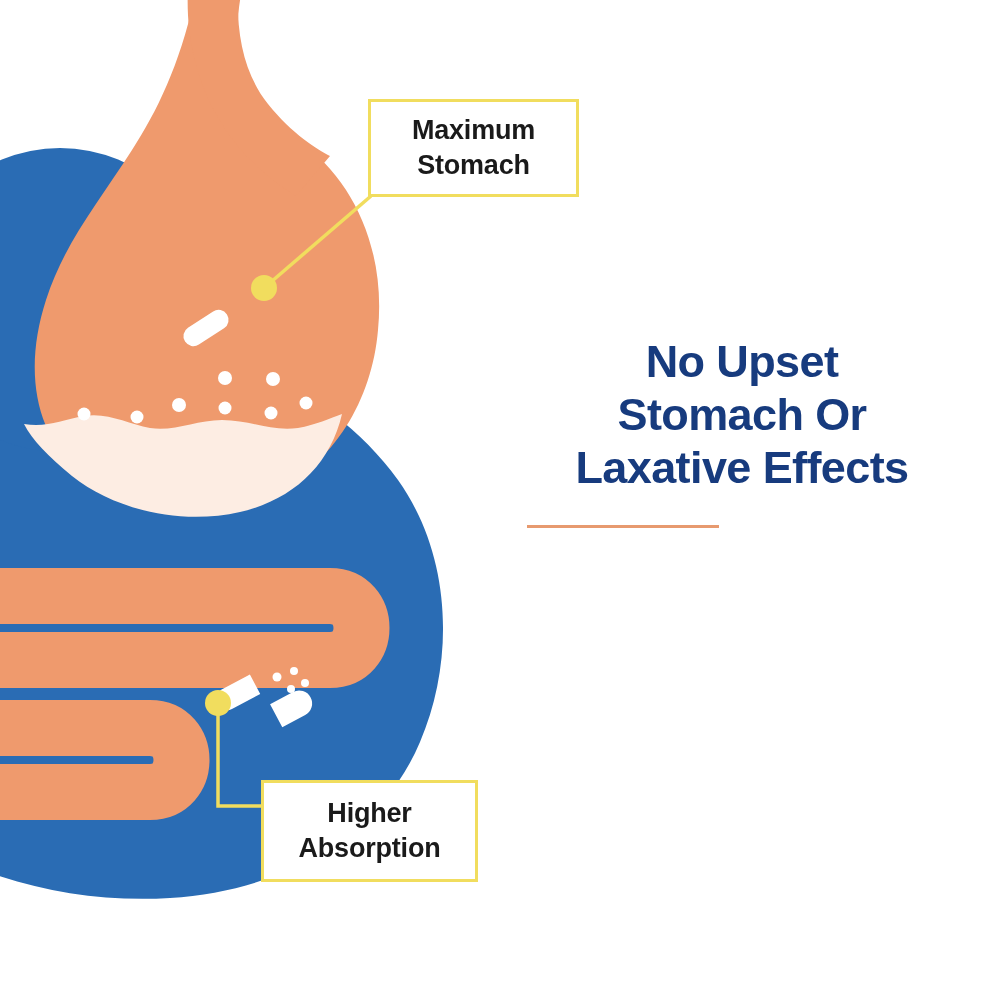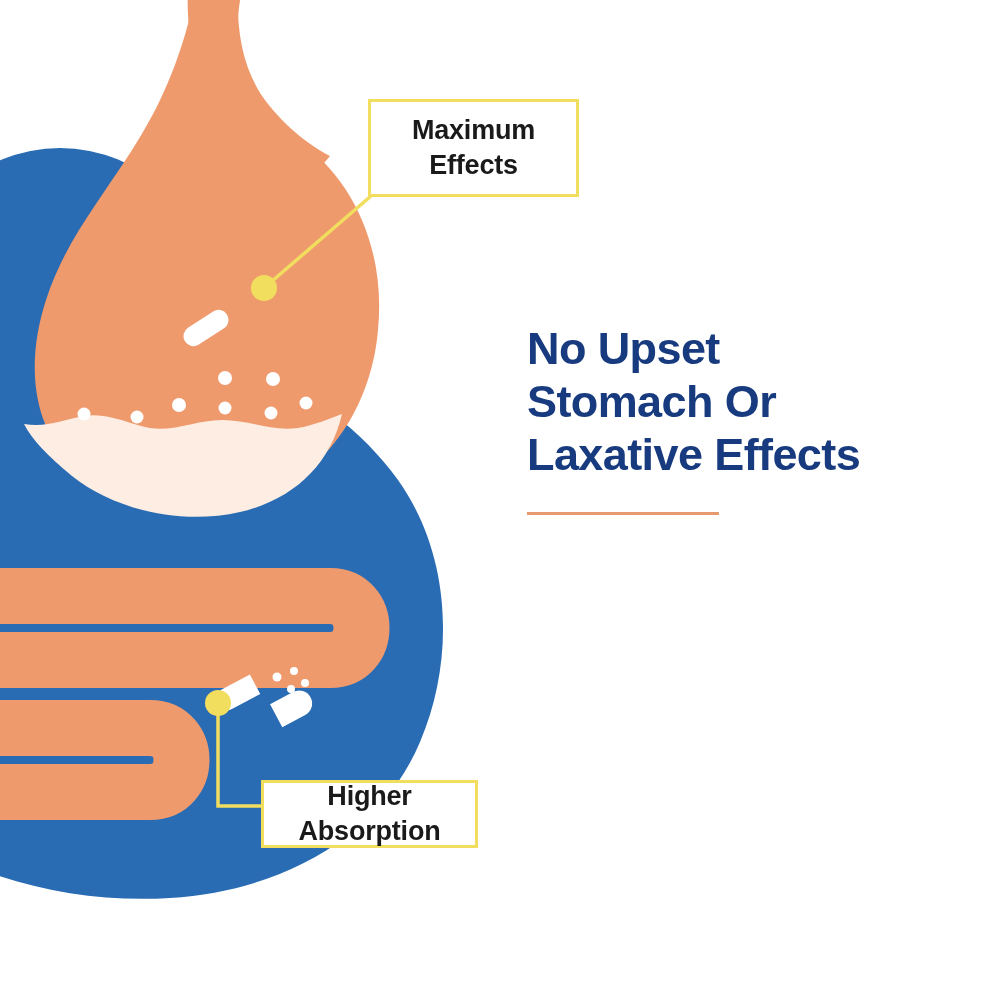--- a/index.html
+++ b/index.html
@@ -64,39 +64,40 @@
   #callout-comfort {
     left: 368px;
     top: 99px;
     width: 211px;
     height: 98px;
   }
   #callout-absorption {
     left: 261px;
     top: 780px;
     width: 217px;
-    height: 68px;
+    height: 102px;
   }
 
   
   .content {
     position: absolute;
     left: 527px;
     top: 322px;
     width: 430px;
   }
   .headline {
     font-family: "Liberation Sans", sans-serif;
     font-size: 45px;
     font-weight: 700;
     line-height: 1.18;
     color: #173B7E;
     letter-spacing: -0.6px;
-    margin: 0;
+    margin: 13px;
     white-space: pre-line;
+    text-align: center;
   }
   .divider {
     margin-top: 31px;
     width: 192px;
     height: 3px;
     background: #E79A6F;
   }
   .body-copy {
     margin-top: 29px;
     font-family: "Liberation Sans", sans-serif;
@@ -197,21 +198,21 @@
       <g>
         <path d="M 218 703 L 218 806 L 264 806" fill="none" stroke="#F1DD5E" stroke-width="3.5"></path>
         <circle cx="218" cy="703" r="13" fill="#F1DD5E"></circle>
       </g>
 
     </svg>
   </div>
 
   <div class="callout" id="callout-comfort">
     <div class="callout-label">Maximum
-Effects</div>
+Stomach</div>
   </div>
 
   <div class="callout" id="callout-absorption">
     <div class="callout-label">Higher
 Absorption</div>
   </div>
 
   <div class="content">
     <h1 class="headline">No Upset
 Stomach Or

